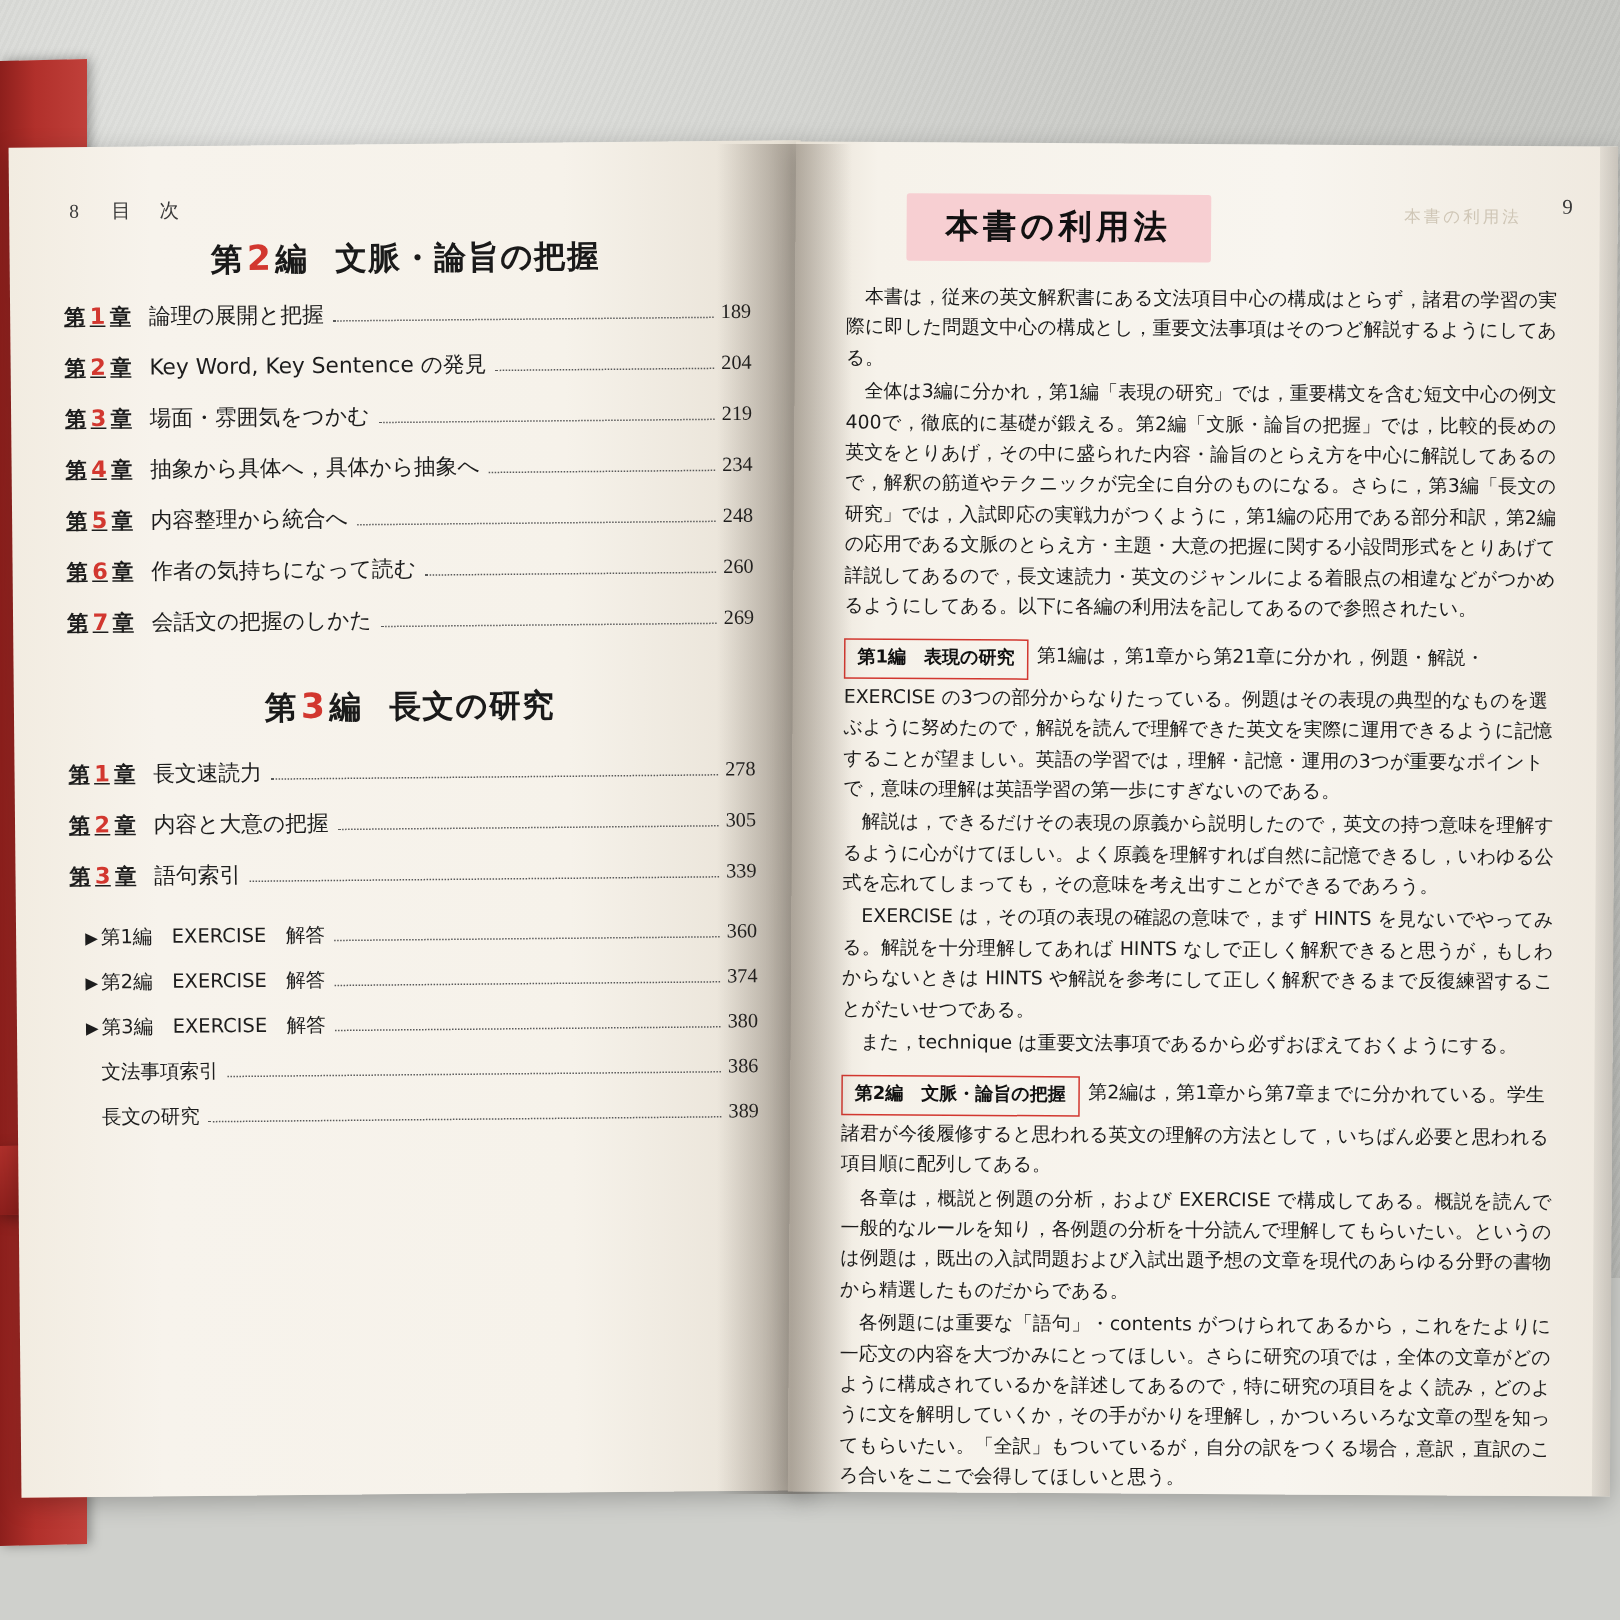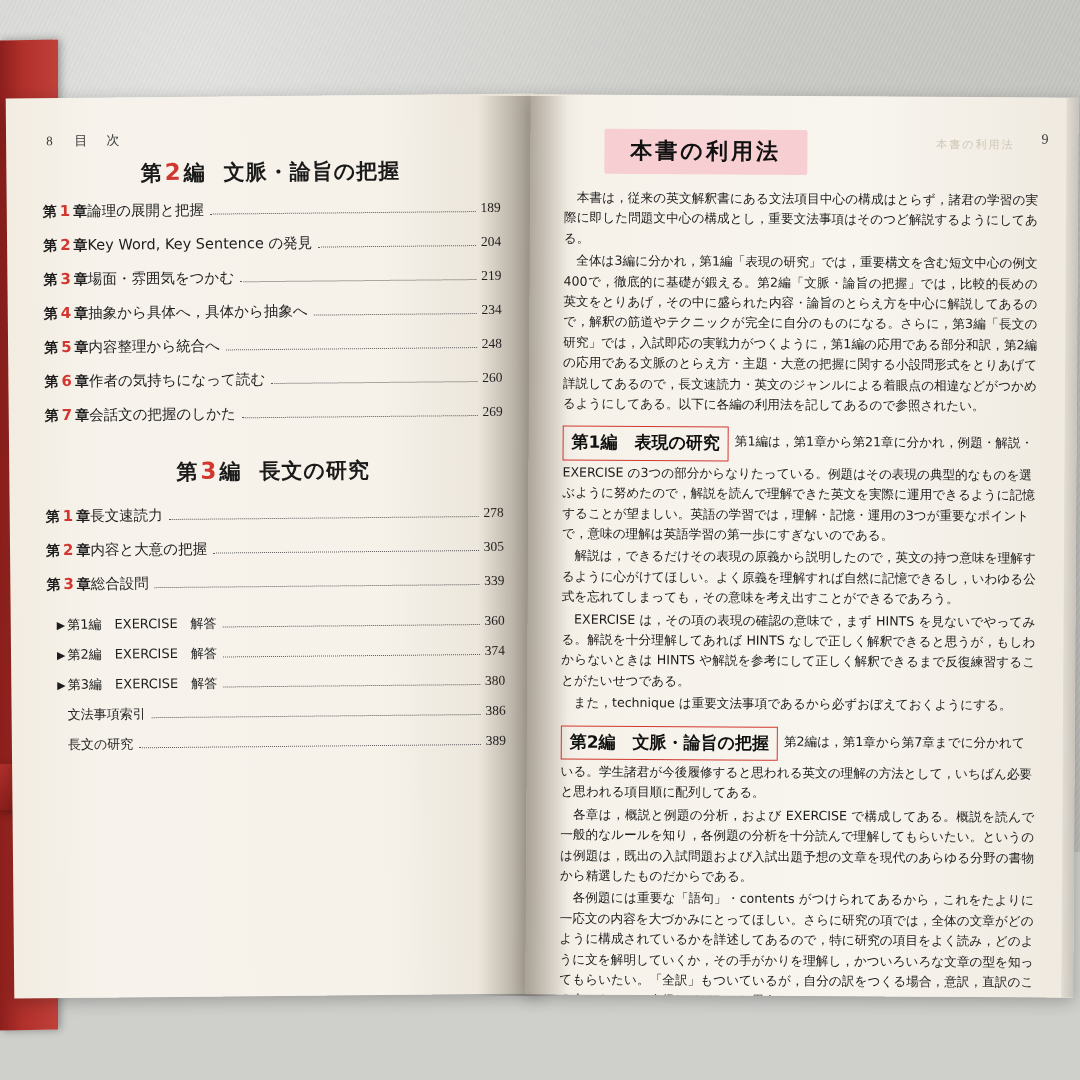--- a/index.html
+++ b/index.html
@@ -74,21 +74,21 @@
   .part-title .num{color:#d2372f;font-size:23px;padding:0 2px;}
   .part-title .gap{display:inline-block;width:18px;}
 
   .toc{list-style:none;margin:0;padding:0;}
   .toc li{
     display:flex;align-items:baseline;
     font-size:14.5px;color:#1d1d1d;
     margin:0 0 15px 2px;
     font-family:"DejaVu Sans", sans-serif;
   }
-  .ch{white-space:nowrap;margin-right:0;font-weight:bold;font-size:14px;}
+  .ch{white-space:nowrap;margin-right:12px;font-weight:bold;font-size:14px;text-decoration:underline;}
   .ch .cn{color:#d2372f;padding:0 3px;font-size:15px;}
   .ttl{white-space:nowrap;font-size:14.5px;}
   .dots{flex:1;border-bottom:1.5px dotted #5a5a5a;margin:0 5px 4px 6px;min-width:20px;}
   .pg{font-size:13.5px;font-family:"Liberation Serif",serif;}
 
   .sub-list{list-style:none;margin:22px 0 0 0;padding:0;}
   .sub-list li{
     display:flex;align-items:baseline;font-size:13px;color:#1d1d1d;
     margin:0 0 12px 12px;font-family:"DejaVu Sans", sans-serif;
   }
@@ -109,21 +109,21 @@
   .body p{
     margin:0 0 2px 0;
     font-size:12.6px;line-height:1.62;color:#1b1b1b;
     font-family:"DejaVu Sans", sans-serif;
     text-align:justify;
     text-indent:1em;
   }
   .boxed{
     display:inline-block;border:1.4px solid #d2372f;
     padding:2px 8px 3px 8px;margin:6px 6px 2px 0;
-    font-weight:bold;font-size:17px;color:#111;
+    font-weight:bold;font-size:12px;color:#111;
     font-family:"DejaVu Sans", sans-serif;
     vertical-align:middle;
   }
   .mixed-line{margin:6px 0 2px 0;font-size:12.6px;line-height:1.62;
     font-family:"DejaVu Sans", sans-serif;color:#1b1b1b;}
   
   .edge{
     position:absolute;right:-2px;top:0;width:14px;height:900px;
     background:linear-gradient(90deg, rgba(0,0,0,.06), rgba(0,0,0,.18));
   }
@@ -206,21 +206,21 @@
             <span class="pg">278</span>
           </li>
           <li>
             <span class="ch"><span>第</span><span class="cn">2</span><span>章</span></span>
             <span class="ttl">内容と大意の把握</span>
             <span class="dots"></span>
             <span class="pg">305</span>
           </li>
           <li>
             <span class="ch"><span>第</span><span class="cn">3</span><span>章</span></span>
-            <span class="ttl">総合設問</span>
+            <span class="ttl">語句索引</span>
             <span class="dots"></span>
             <span class="pg">339</span>
           </li>
         </ul>
 
         <ul class="sub-list">
           <li>
             <span class="tri">▶</span>
             <span class="lab">第1編　EXERCISE　解答</span>
             <span class="dots"></span>

